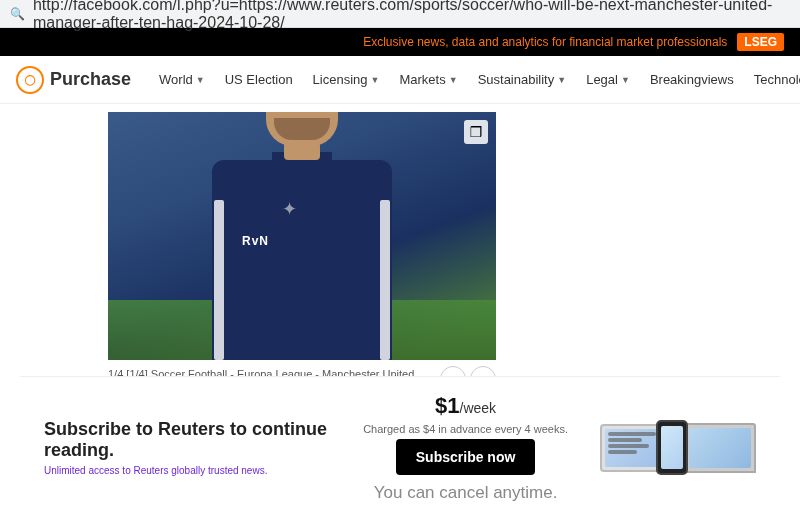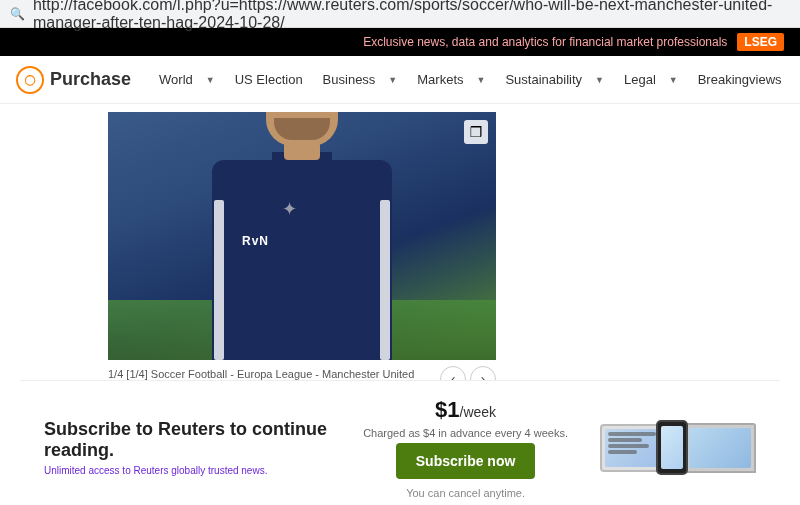--- a/index.html
+++ b/index.html
@@ -30,21 +30,21 @@
       background: #000;
       color: #fff;
       height: 28px;
       display: flex;
       align-items: center;
       justify-content: flex-end;
       padding: 0 16px;
       gap: 10px;
       font-size: 12px;
     }
-    .promo-bar-text { color: #fca5a5; }
+    .promo-bar-text { color: #f97316; }
     .lseg-badge {
       background: #ff6600;
       color: #fff;
       padding: 2px 7px;
       font-size: 12px;
       font-weight: bold;
       border-radius: 2px;
     }
 
     
@@ -85,21 +85,21 @@
       gap: 0;
       flex: 1;
     }
     .nav-item {
       font-size: 13px;
       color: #333;
       padding: 0 10px;
       cursor: pointer;
       display: flex;
       align-items: center;
-      gap: 13px;
+      gap: 3px;
       white-space: nowrap;
     }
     .nav-chevron { font-size: 9px; color: #666; }
 
     
     .main-content {
       background: #fff;
       position: relative;
     }
 
@@ -229,32 +229,32 @@
       font-size: 14px;
       font-weight: normal;
       color: #333;
     }
     .price-note {
       font-size: 11px;
       color: #666;
       text-align: center;
     }
     .subscribe-now-btn {
-      background: #4d7c0f;
+      background: #000000;
       color: #fff;
       border: none;
       border-radius: 4px;
       padding: 10px 20px;
       font-size: 14px;
       font-weight: bold;
       cursor: pointer;
       white-space: nowrap;
     }
     .cancel-note {
-      font-size: 11px;
+      font-size: 17px;
       color: #888;
       text-align: center;
       margin-top: 4px;
     }
     .device-images {
       display: flex;
       align-items: center;
       gap: 4px;
     }
     .device-tablet {
@@ -336,21 +336,21 @@
   </div>
   <div class="nav-items">
     <span class="nav-item">
       <span>World</span>
       <span class="nav-chevron">▼</span>
     </span>
     <span class="nav-item">
       <span>US Election</span>
     </span>
     <span class="nav-item">
-      <span>Business</span>
+      <span>Licensing</span>
       <span class="nav-chevron">▼</span>
     </span>
     <span class="nav-item">
       <span>Markets</span>
       <span class="nav-chevron">▼</span>
     </span>
     <span class="nav-item">
       <span>Sustainability</span>
       <span class="nav-chevron">▼</span>
     </span>

